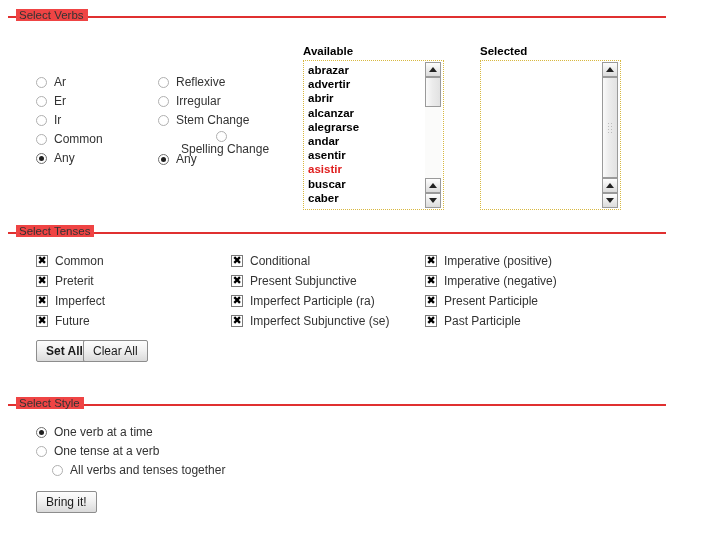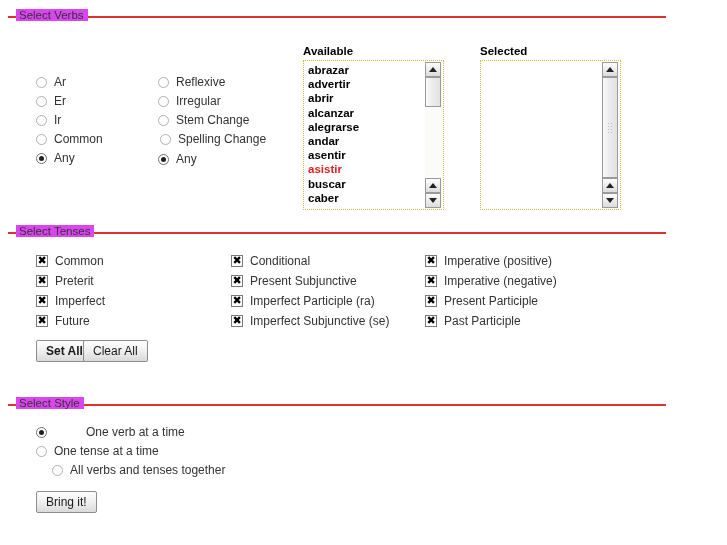--- a/index.html
+++ b/index.html
@@ -24,21 +24,21 @@
     width: 658px;
     border: 0;
     border-top: 2px solid #e03030;
     padding: 0;
     margin: 0;
   }
   .legend {
     position: absolute;
     top: -9px;
     left: 8px;
-    background: #d946ef;
+    background: #ef4444;
     padding: 0 4px 0 3px;
     font-size: 11.5px;
     color: #333333;
     font-family: "Liberation Sans", sans-serif;
     white-space: nowrap;
   }
 
   
   .radio-row {
     position: absolute;
@@ -255,21 +255,21 @@
   <span class="radio-label">Reflexive</span>
 </div>
 <div class="radio-row" style="left:158px; top:93px;">
   <span class="radio"></span>
   <span class="radio-label">Irregular</span>
 </div>
 <div class="radio-row" style="left:158px; top:112px;">
   <span class="radio"></span>
   <span class="radio-label">Stem Change</span>
 </div>
-<div class="radio-row" style="left:160px; top:131px;">
+<div class="radio-row" style="left:174px; top:131px;flex-direction:column;">
   <span class="radio"></span>
   <span class="radio-label">Spelling Change</span>
 </div>
 <div class="radio-row" style="left:158px; top:151px;">
   <span class="radio on"></span>
   <span class="radio-label">Any</span>
 </div>
 
 <div class="list-header" style="left:303px; top:45px;">Available</div>
 <div class="listbox" style="left:303px; top:60px; width:141px; height:150px;">
@@ -399,26 +399,26 @@
   <span class="check-label">Past Participle</span>
 </div>
 
 <div class="btn" style="left:36px; top:340px;font-weight:bold;">Set All</div>
 <div class="btn" style="left:83px; top:340px;">Clear All</div>
 
 <div class="fieldset" style="top:404px;">
   <span class="legend">Select Style</span>
 </div>
 
-<div class="radio-row" style="left:36px; top:424px;gap:32px;">
+<div class="radio-row" style="left:36px; top:424px;">
   <span class="radio on"></span>
   <span class="radio-label">One verb at a time</span>
 </div>
 <div class="radio-row" style="left:36px; top:443px;">
   <span class="radio"></span>
-  <span class="radio-label">One tense at a time</span>
+  <span class="radio-label">One tense at a verb</span>
 </div>
 <div class="radio-row" style="left:52px; top:462px;">
   <span class="radio"></span>
   <span class="radio-label">All verbs and tenses together</span>
 </div>
 
 <div class="btn" style="left:36px; top:491px;">Bring it!</div>
 
 </body></html>

